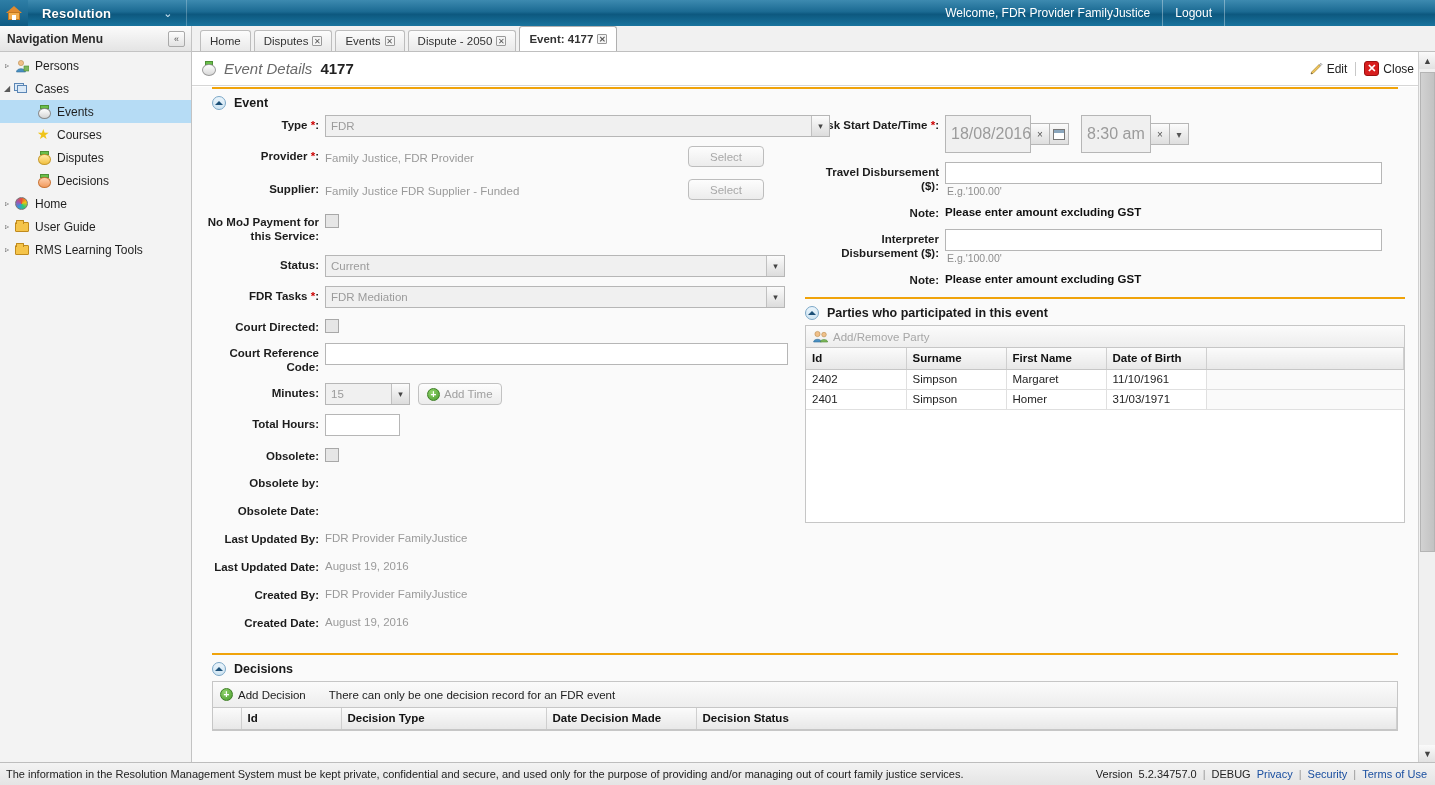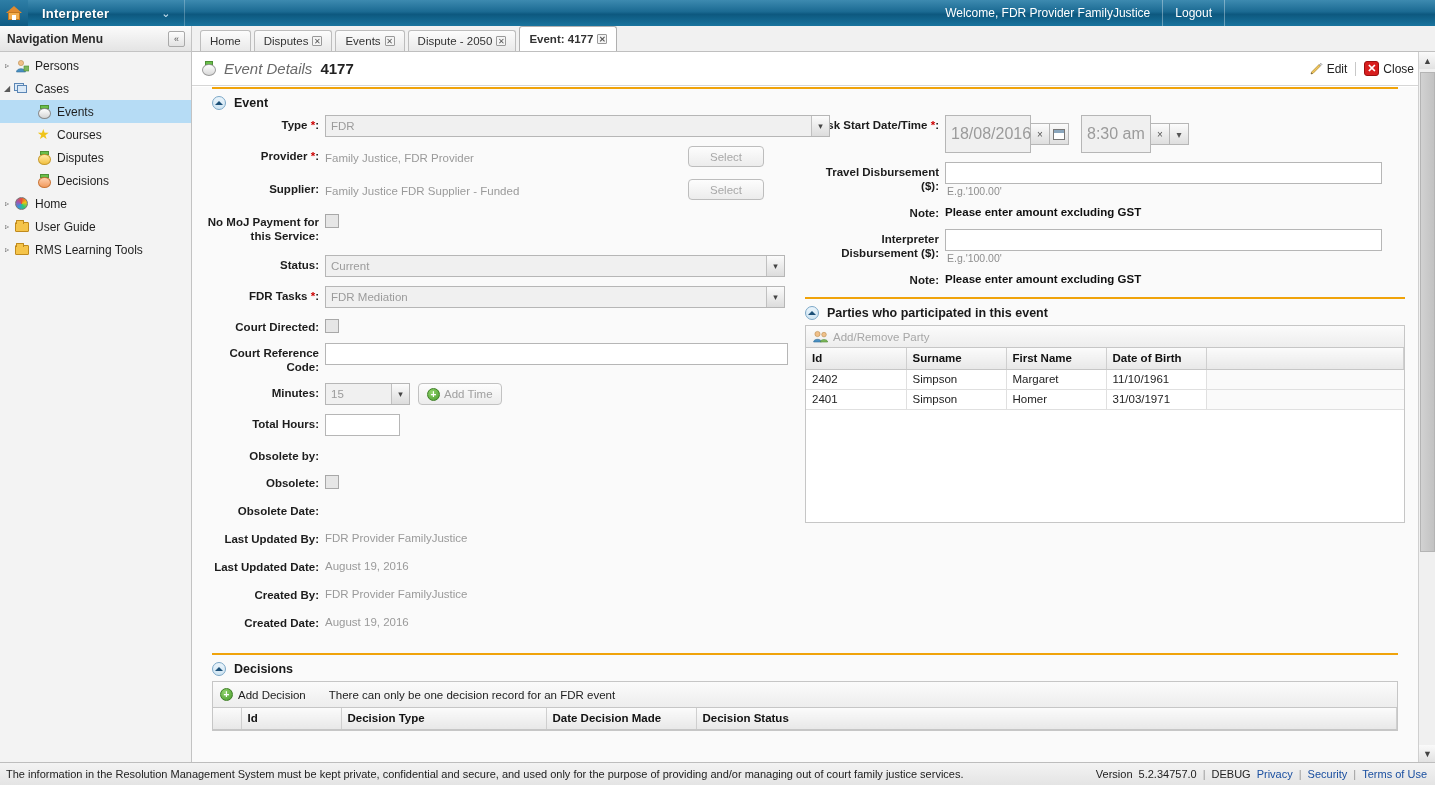--- a/index.html
+++ b/index.html
@@ -293,21 +293,21 @@
 <body>
 
 <div id="topbar">
   <div id="home-btn">
     <div class="house">
       <div class="roof"></div>
         <div class="body"></div>
         <div class="door"></div>
     </div>
   </div>
-  <div id="app-name">Interpreter</div>
+  <div id="app-name">Resolution</div>
   <div id="app-chevron">⌄</div>
   <div id="topbar-sep"></div>
 
   <div id="welcome">
     <div class="w-text">Welcome, FDR Provider FamilyJustice</div>
     <div class="w-div"></div>
     <div class="w-logout">Logout</div>
     <div class="w-div"></div>
   </div>
 
@@ -553,30 +553,30 @@
         </div>
 
         <div class="frow">
           <div class="flabel">Total Hours:</div>
           <div class="fval">
             <input class="textbox" style="width: 75px;" value="">
           </div>
         </div>
 
         <div class="frow" style="margin-top:10px">
+          <div class="flabel">Obsolete:</div>
+          <div class="fval">
+              <div class="checkbox"></div>
+            </div>
+        </div>
+
+        <div class="frow" style="margin-top:10px">
           <div class="flabel">Obsolete by:</div>
           <div class="fval">
               <div class="readonly"></div>
-            </div>
-        </div>
-
-        <div class="frow" style="margin-top:10px">
-          <div class="flabel">Obsolete:</div>
-          <div class="fval">
-              <div class="checkbox"></div>
             </div>
         </div>
 
         <div class="frow" style="margin-top:11px">
           <div class="flabel">Obsolete Date:</div>
           <div class="fval">
               <div class="readonly"></div>
             </div>
         </div>
 

